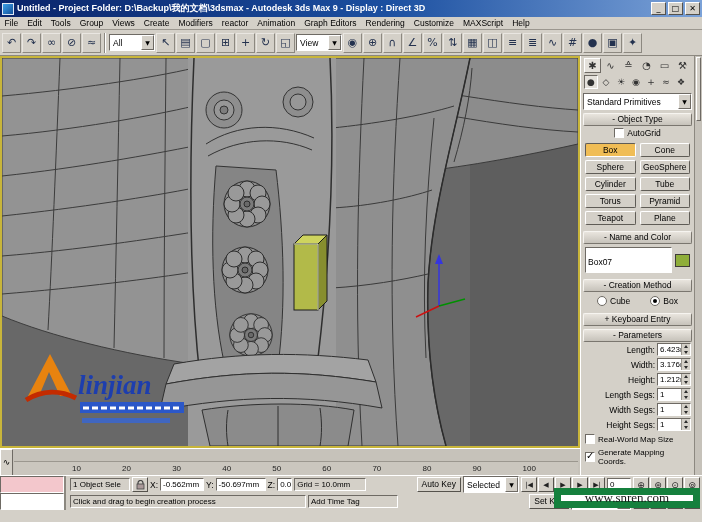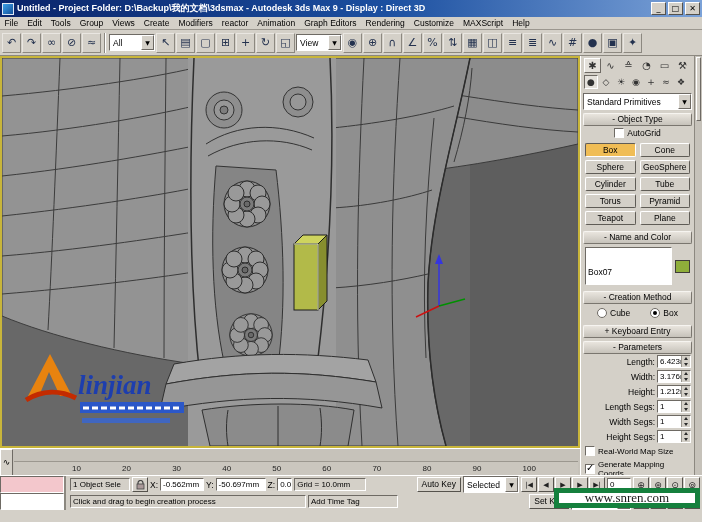--- a/index.html
+++ b/index.html
@@ -56,21 +56,21 @@
   .rollout{margin-top:3px}
   .roll-h{height:13px;line-height:11px;text-align:center;font-size:8.5px;background:linear-gradient(#e9e5de,#c6c2ba);border:1px solid;border-color:#f6f4f0 #7a766f #7a766f #f6f4f0;border-radius:2px}
   .ot-grid{display:grid;grid-template-columns:1fr 1fr;gap:3px 4px;padding:3px 2px}
   .ot-btn{height:14px;background:#d4d0c8;border:1px solid;border-color:#fff #5f5c56 #5f5c56 #fff;border-radius:2px;text-align:center;font-size:8.5px;line-height:12px;overflow:hidden}
   .ot-btn.active{background:#f0bd55;border-color:#5f5c56 #fff #fff #5f5c56}
   .cbrow{display:flex;align-items:center;gap:3px;padding:2px 2px;font-size:8.5px}
   .cbrow.center{justify-content:center}
   .cb{width:10px;height:10px;background:#fff;border:1px solid;border-color:#6e6a64 #fff #fff #6e6a64;position:relative;flex:0 0 auto}
   .cb.checked::after{content:"✓";position:absolute;top:-3px;left:0;font-size:10px;color:#000;font-family:"DejaVu Sans",sans-serif}
   .name-row{display:flex;gap:3px;padding:3px 2px;align-items:center}
-  .text-field{flex:1;height:26px;background:#fff;border:1px solid;border-color:#6e6a64 #fff #fff #6e6a64;font-size:8.5px;line-height:12px;padding:18px 2px}
+  .text-field{flex:1;height:26px;background:#fff;border:1px solid;border-color:#6e6a64 #fff #fff #6e6a64;font-size:8.5px;line-height:12px;padding:8px 2px}
   .swatch{width:15px;height:13px;border:1px solid #3f3c38}
   .radio-row{display:flex;justify-content:space-around;padding:4px 4px;font-size:8.5px}
   .radio-opt{display:flex;align-items:center;gap:3px}
   .radio{width:10px;height:10px;border-radius:50%;background:#fff;border:1px solid #6e6a64;position:relative;flex:0 0 auto}
   .radio.selected::after{content:"";position:absolute;inset:2px;border-radius:50%;background:#000}
   .prow{display:flex;align-items:center;justify-content:flex-end;gap:2px;padding:1px 1px;height:15px}
   .plabel{font-size:8.5px;white-space:nowrap}
   .spinfield{display:flex;width:34px;height:13px;background:#fff;border:1px solid;border-color:#6e6a64 #fff #fff #6e6a64;flex:0 0 auto}
   .spinfield .val{flex:1;font-size:8px;line-height:11px;padding-left:2px;overflow:hidden;white-space:nowrap}
   .spinners{width:9px;display:flex;flex-direction:column;border-left:1px solid #9a968e}
@@ -86,21 +86,21 @@
   .srow{height:17px;display:flex;align-items:center;gap:2px;padding:0 2px 0 70px}
   .sfield{height:13px;background:#d4d0c8;border:1px solid;border-color:#6e6a64 #fff #fff #6e6a64;font-size:8px;line-height:11px;padding:0 2px;white-space:nowrap;overflow:hidden}
   .sfield.white{background:#fff}
   .slabel{font-size:8.5px}
   .sbtn2{height:15px;background:#d4d0c8;border:1px solid;border-color:#fff #55524c #55524c #fff;font-size:8.5px;line-height:13px;padding:0 4px;white-space:nowrap}
   .ticon{width:16px;height:15px;display:flex;align-items:center;justify-content:center;background:#d4d0c8;border:1px solid;border-color:#fff #55524c #55524c #fff;font-family:"DejaVu Sans",sans-serif;font-size:7px;color:#222}
   .navgrid{display:flex;gap:1px}
   .push{margin-left:auto}
 
   
-  .snren{position:absolute;right:2px;bottom:14px;width:146px;height:20px;background:#fff;border:5px solid #15803d;display:flex;align-items:center;justify-content:center;font-family:"Liberation Serif",serif;font-size:13px;color:#1a1a1a;z-index:20}
+  .snren{position:absolute;right:2px;bottom:14px;width:146px;height:20px;background:#fff;border:7px solid #15803d;display:flex;align-items:center;justify-content:center;font-family:"Liberation Serif",serif;font-size:13px;color:#1a1a1a;z-index:20}
   .footer{height:13px;background:#000;color:#c9c9c9;text-align:center;font-size:9px;line-height:13px;flex:0 0 auto}
 </style>
 </head>
 <body>
 
 <div class="screen">
 
   <div class="titlebar">
     <div class="app-icon"></div>
     <div class="title-text">Untitled - Project Folder: D:\Backup\我的文档\3dsmax - Autodesk 3ds Max 9 - Display : Direct 3D</div>

